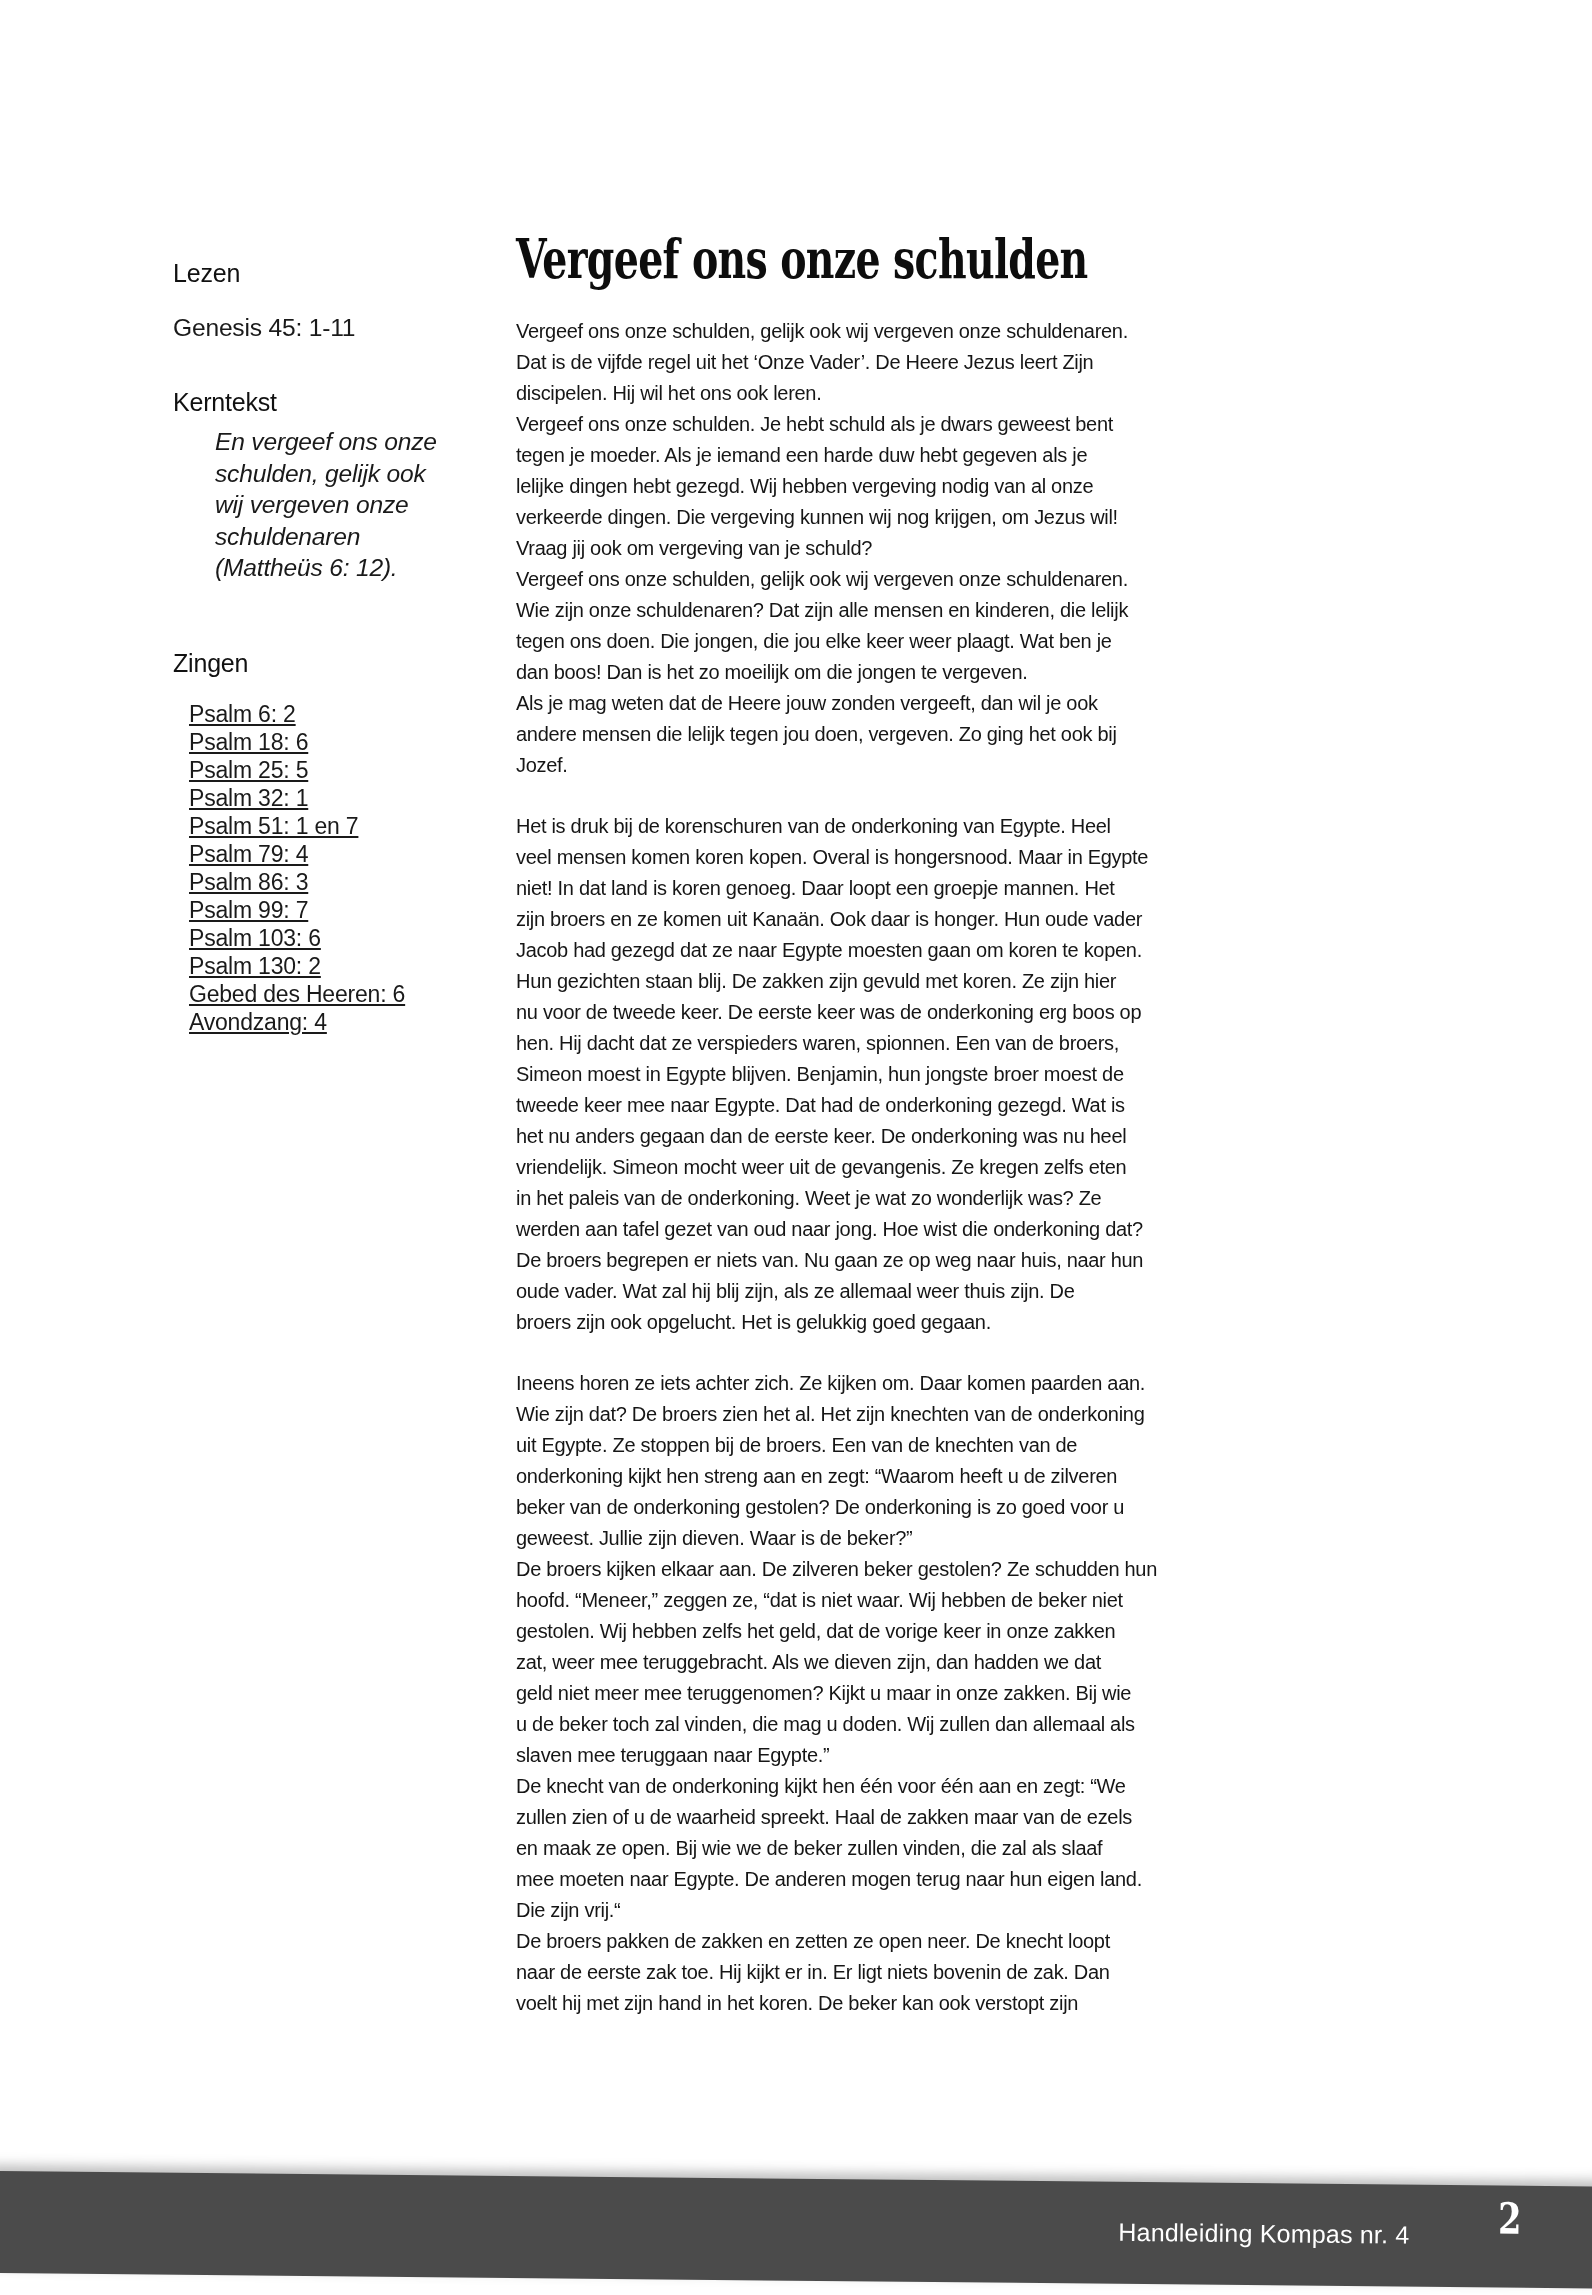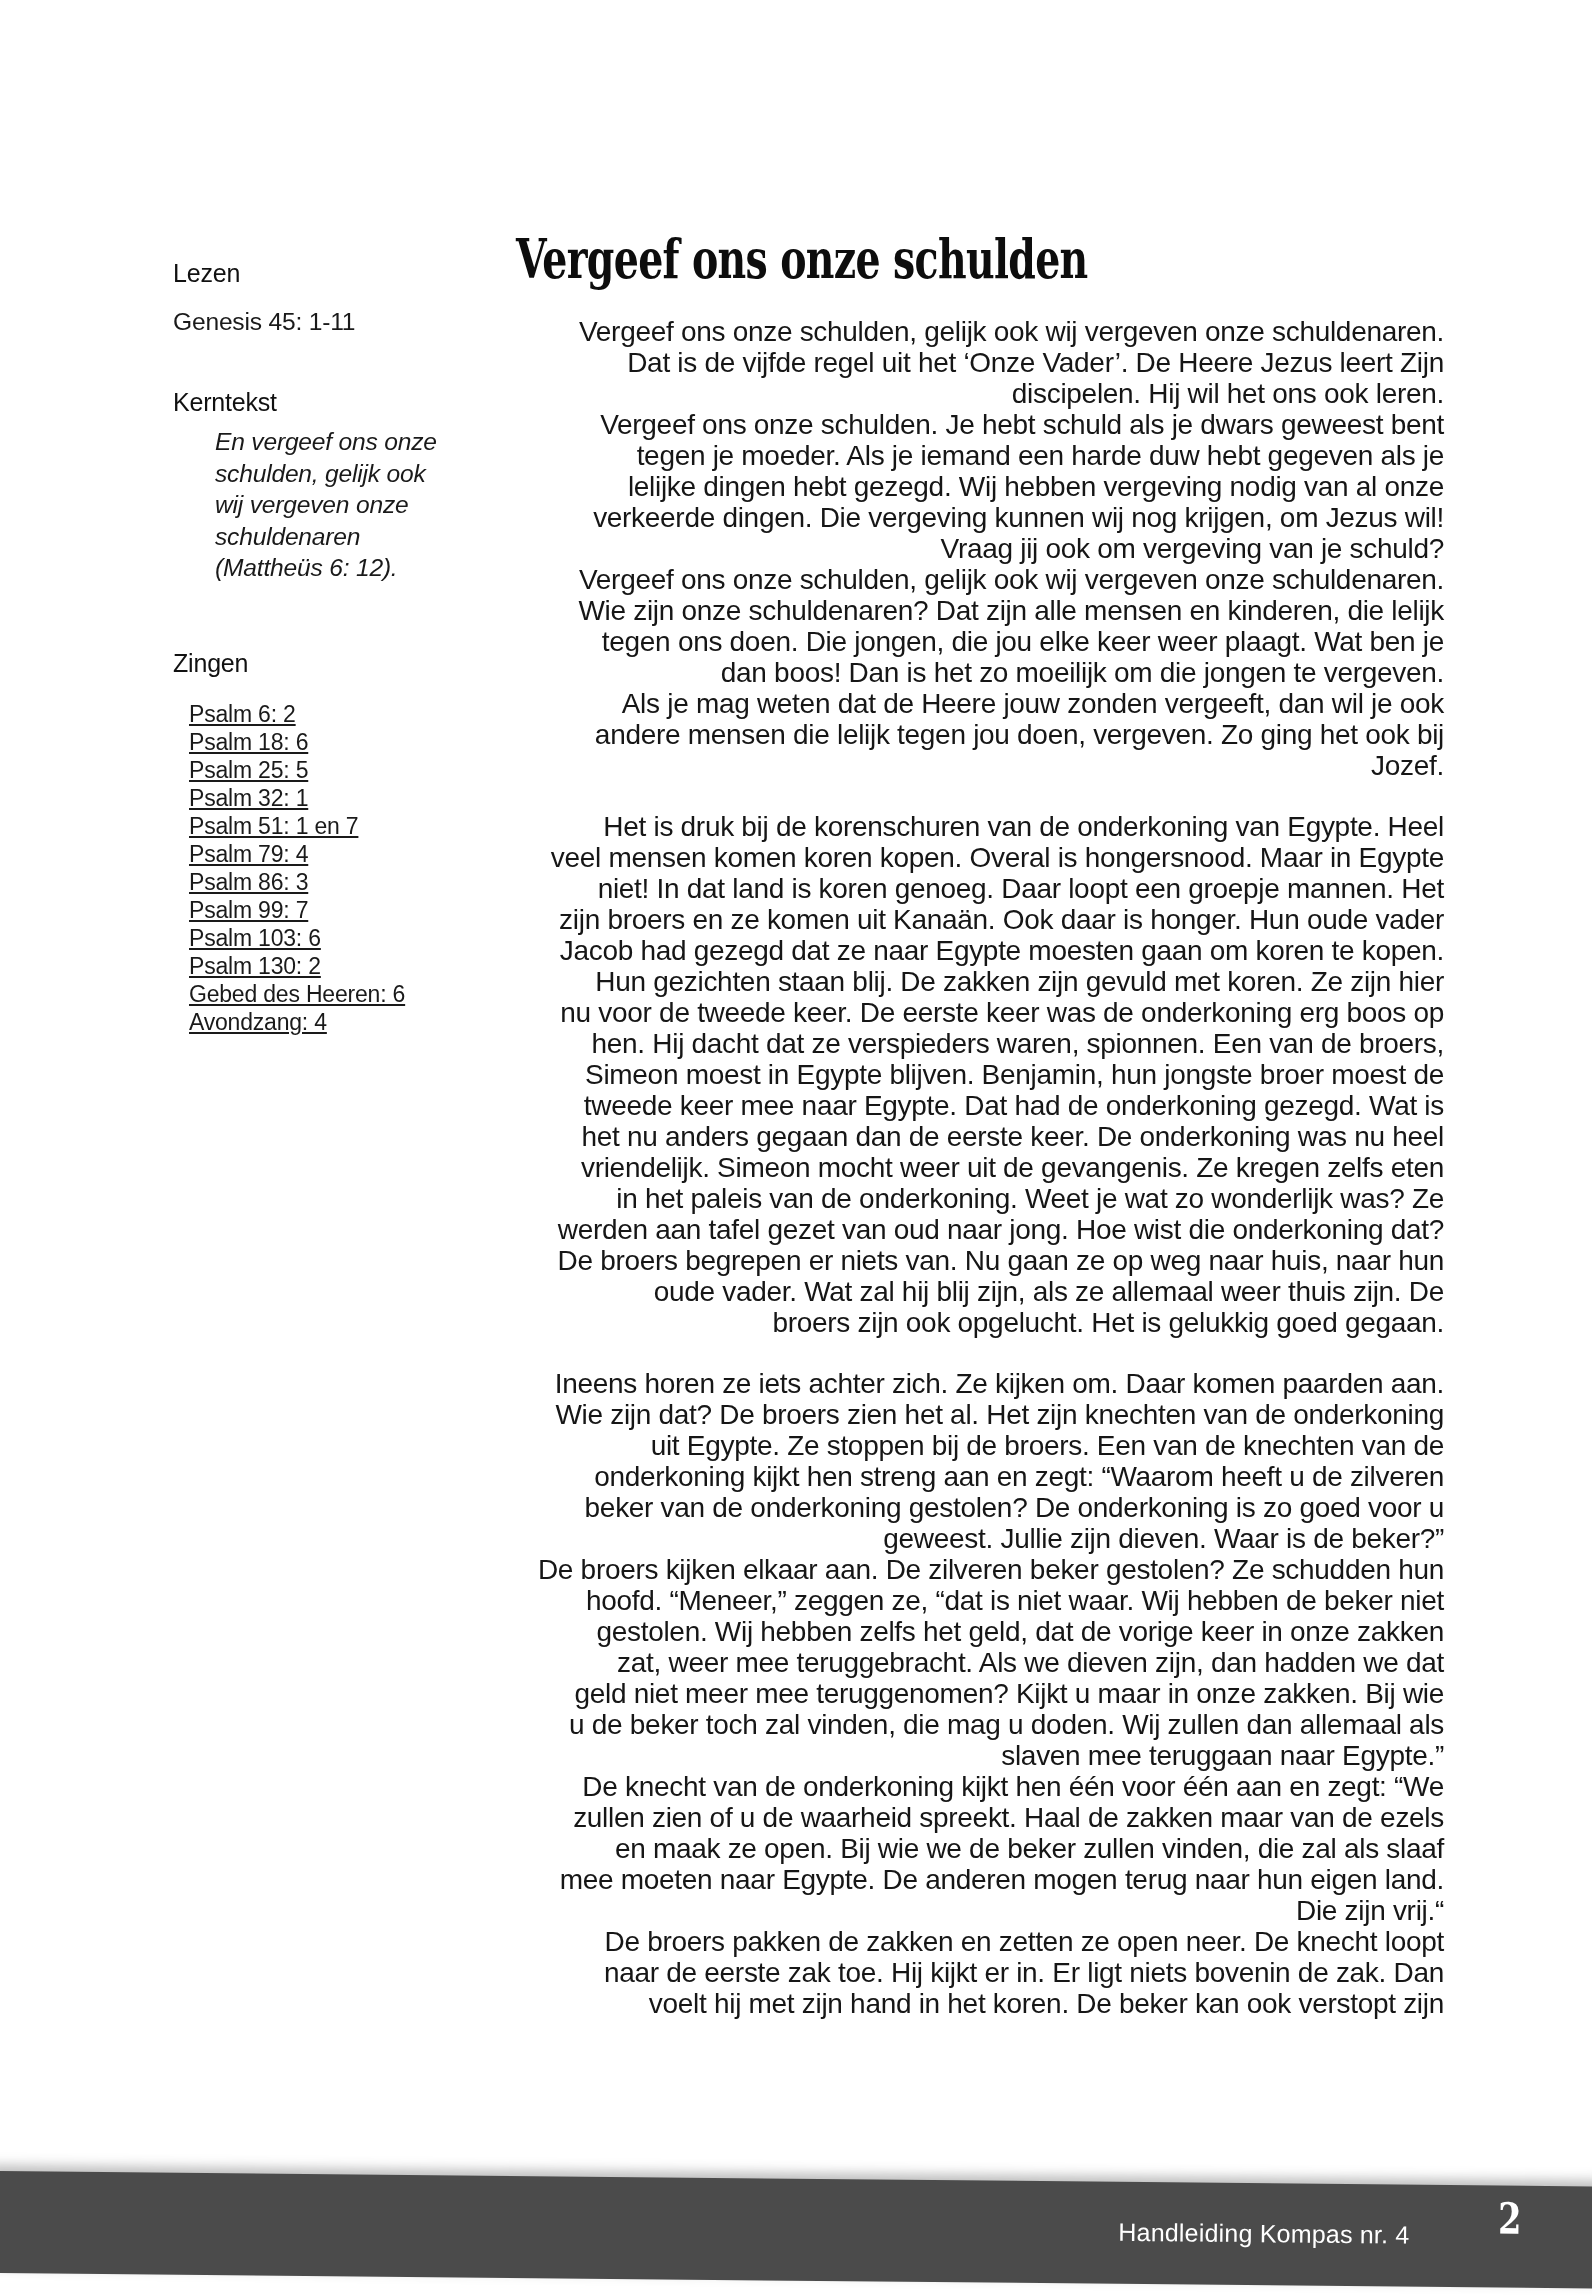--- a/index.html
+++ b/index.html
@@ -42,26 +42,25 @@
     line-height: 54px;
     letter-spacing: -0.9px;
     transform: scaleX(0.73);
     transform-origin: left top;
     white-space: nowrap;
     color: #0d0d0d;
   }
   .body-copy { position: absolute; left: 0; top: 84px; width: 100%; }
   .body-par {
     margin: 0 0 30px 0;
-    font-size: 28px;
+    font-size: 20px;
     line-height: 31px;
     letter-spacing: -0.3px;
     white-space: pre-line;
     color: #161616;
-    text-align: right;
   }
 
   
   .footer-band {
     position: absolute;
     left: -10.4px; top: 2171px;
     width: 1615px; height: 102px;
     background: #4b4b4b;
     transform: rotate(0.55deg);
     transform-origin: left top;
@@ -82,21 +81,21 @@
     transform-origin: right top;
   }
 </style>
 </head>
 <body>
 
 <div class="page">
 
   <aside class="sidebar">
     <h3 class="side-h" style="top:0">Lezen</h3>
-    <div class="side-text ref" style="top:48px">Genesis 45: 1-11</div>
+    <div class="side-text ref" style="top:54px">Genesis 45: 1-11</div>
 
     <h3 class="side-h" style="top:129px">Kerntekst</h3>
     <div class="side-text kern" style="top:167px">En vergeef ons onze
 schulden, gelijk ook
 wij vergeven onze
 schuldenaren
 (Mattheüs 6: 12).</div>
 
     <h3 class="side-h" style="top:390px">Zingen</h3>
     <ul class="zingen-list" style="top:425px">

